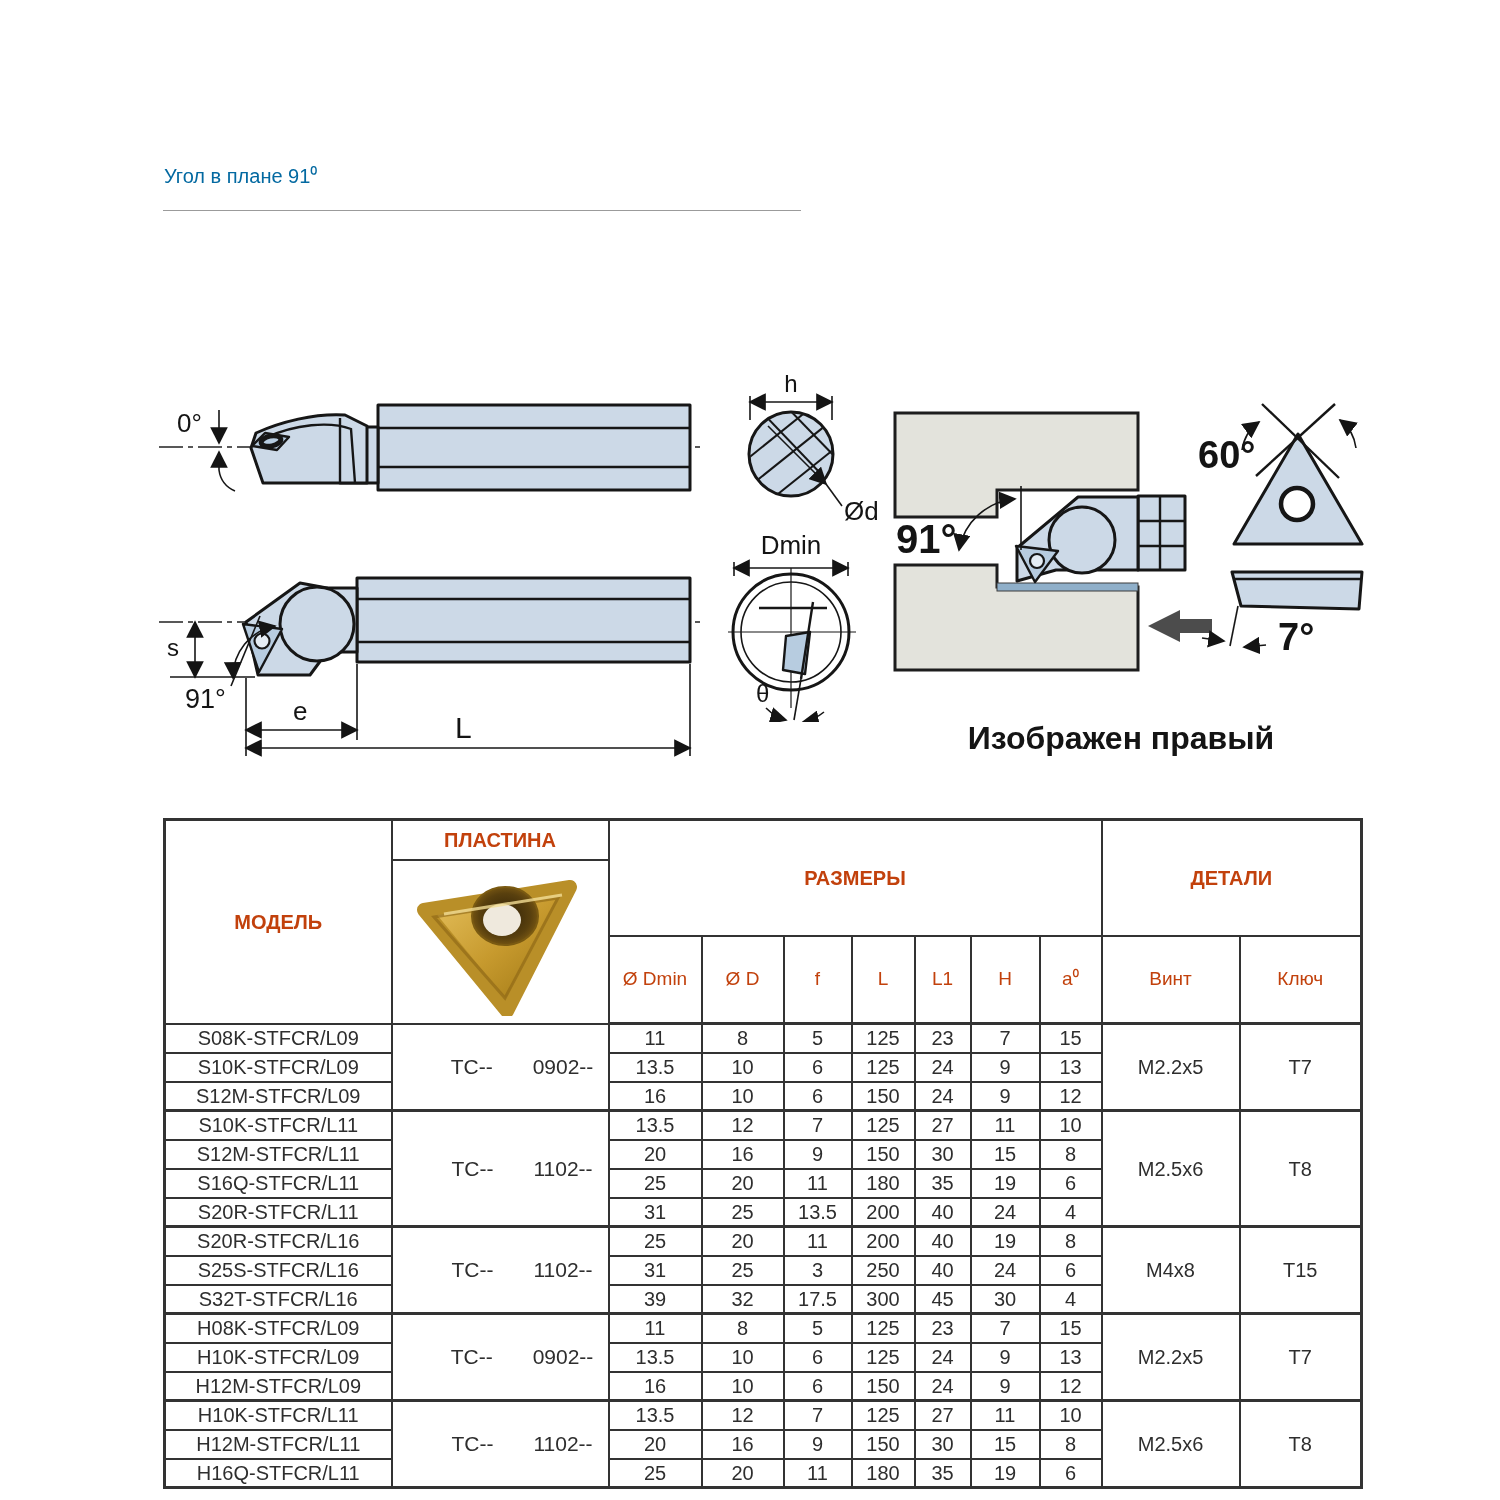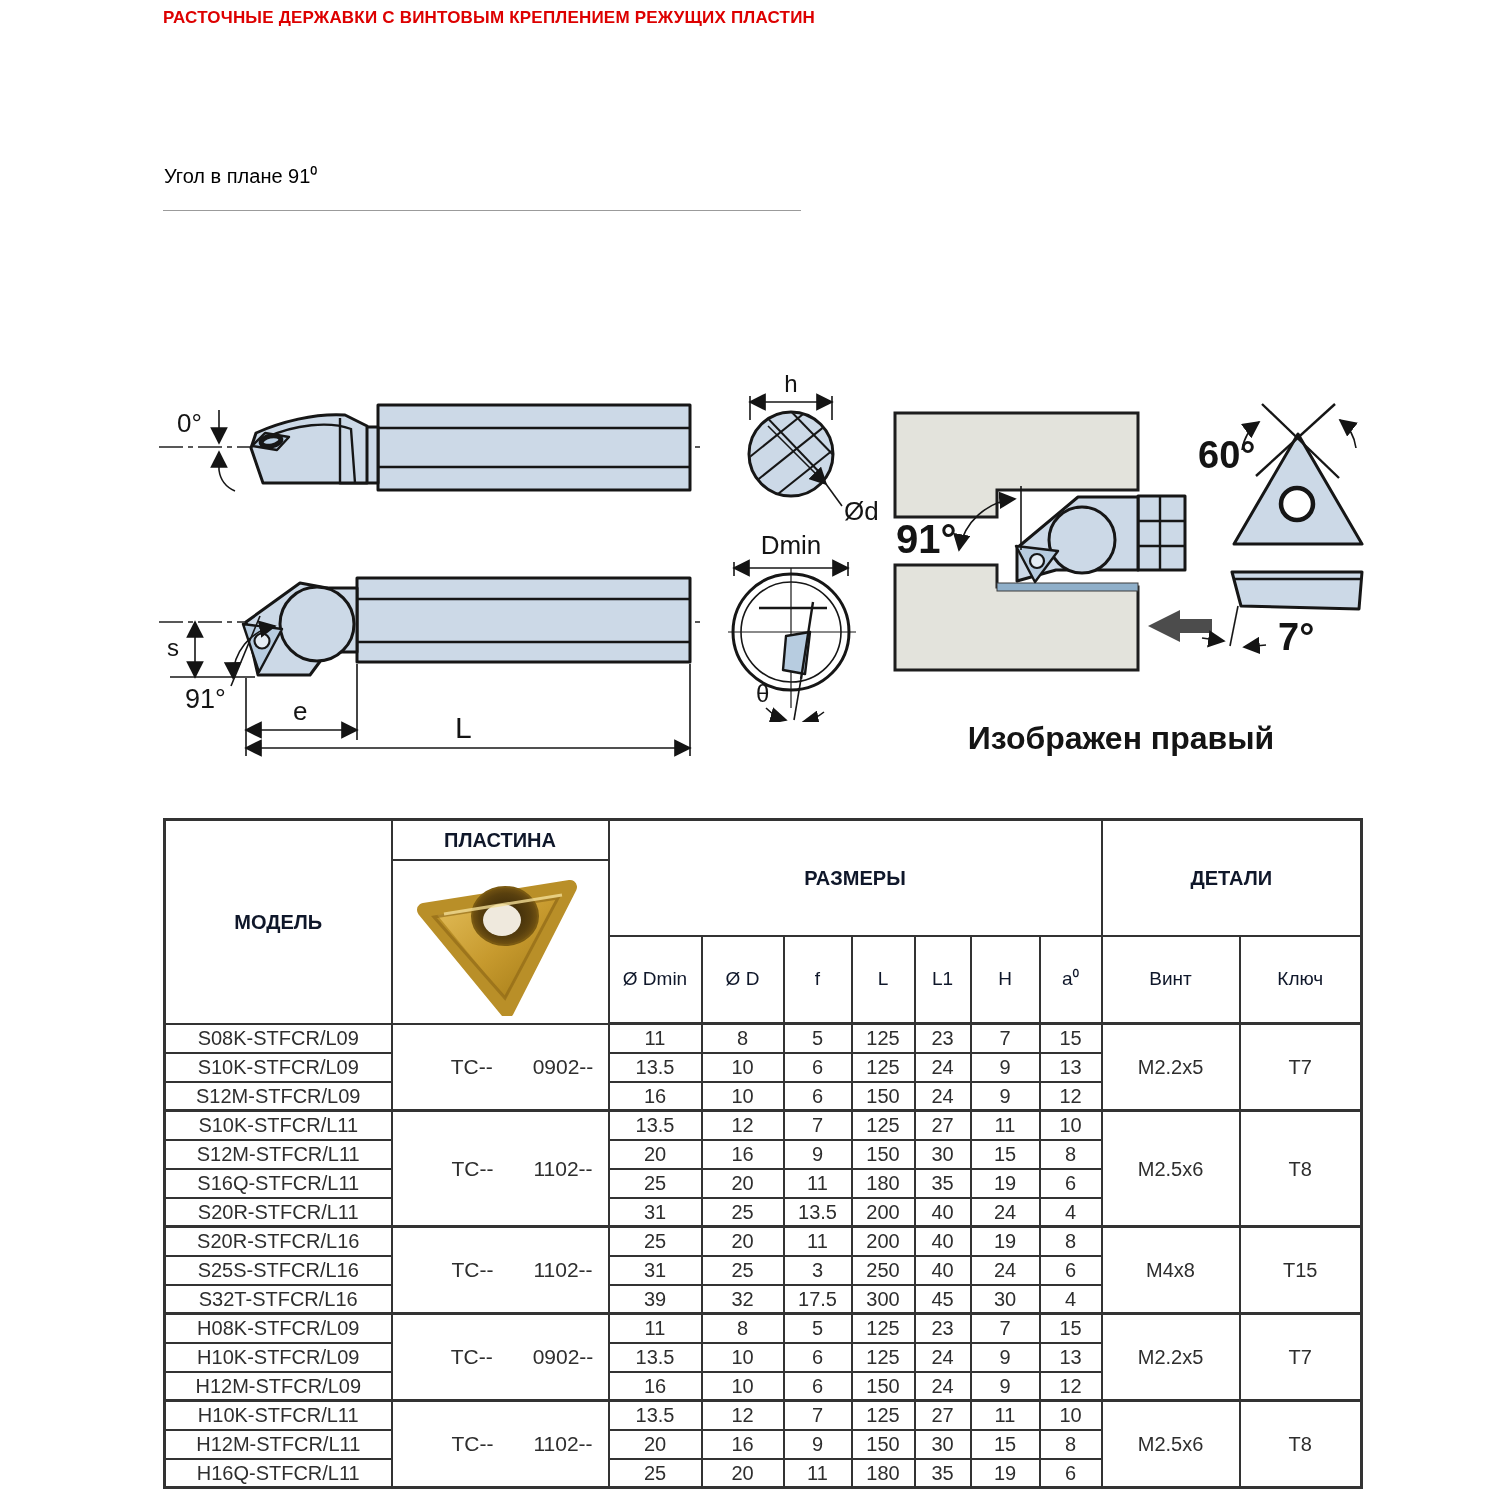--- a/index.html
+++ b/index.html
@@ -2,55 +2,54 @@
 <html><head>
 <meta charset="utf-8">
 <style>
   html,body { margin:0; padding:0; background:#ffffff; }
   body { font-family:"Liberation Sans", sans-serif; }
   .page { position:relative; width:1500px; height:1500px; background:#fff; overflow:hidden; }
 
   .abs { position:absolute; }
   .kicker { left:163px; top:8px; font-size:17px; font-weight:bold; color:#dd0000; letter-spacing:.2px; }
   .title  { left:157px; top:36px; font-size:63px; font-weight:800; color:#3a3a3a; letter-spacing:1px; }
-  .subtitle { left:164px; top:162px; font-size:20px; color:#000000; }
+  .subtitle { left:164px; top:162px; font-size:20px; color:#0369a1; }
   .divider { left:163px; top:210px; width:638px; height:1px; background:#9b9b9b; }
   .descr { left:163px; top:231px; font-size:20px; color:#1f1f1f; }
 
   
   svg text { font-family:"Liberation Sans", sans-serif; fill:#141414; }
   .cl   { stroke:#222; stroke-width:1.7; stroke-dasharray:24 5 5 5; fill:none; }
   .ln2  { stroke:#161616; stroke-width:2.4; fill:none; }
   .dim  { stroke:#161616; stroke-width:1.6; fill:none; }
   .thin { stroke:#161616; stroke-width:1.2; fill:none; }
   .tool  { fill:#ccd9e7; stroke:#161616; stroke-width:3; stroke-linejoin:round; }
   .tool2 { fill:#b7cce0; stroke:#161616; stroke-width:2.4; stroke-linejoin:round; }
   .work  { fill:#e3e3dc; stroke:#1d1d1d; stroke-width:3; }
   .hatch line { stroke:#161616; stroke-width:2; }
 
   
   table.spec { position:absolute; left:163px; top:818px; width:1197px;
     border-collapse:collapse; table-layout:fixed; border:3px solid #333;
     font-size:20px; color:#2e2e2e; }
   table.spec th, table.spec td { border:2px solid #333; text-align:center;
     vertical-align:middle; padding:0; line-height:1.1; overflow:hidden; }
-  table.spec th { font-weight:bold; font-size:20px; color:#0f172a; }
+  table.spec th { font-weight:bold; font-size:20px; color:#c2410c; }
   tr.hr1 { height:40px; } tr.hr2 { height:76px; } tr.hr3 { height:88px; }
   tr.hr3 th { font-weight:normal; font-size:19px; border-bottom-width:3px; }
   tr.dr { height:29px; }
   tr.gs > td { border-top-width:3px; }
   td.plate-cell { font-size:21px; }
   td.plate-cell .pl { display:flex; justify-content:center; gap:40px;margin-left:44px; }
 </style>
 </head>
 <body>
 
 <div class="page">
 
-  <div class="abs kicker">РАСТОЧНЫЕ ДЕРЖАВКИ С ВИНТОВЫМ КРЕПЛЕНИЕМ РЕЖУЩИХ ПЛАСТИН</div>
   <div class="abs subtitle">Угол в плане 91⁰</div>
   <div class="abs divider"></div>
 
   <svg class="abs" style="left:155px;top:390px" width="560" height="118" viewBox="0 0 560 118">
     <defs>
       <marker id="a1" viewBox="0 0 10 10" refX="9" refY="5" markerWidth="11" markerHeight="11" orient="auto-start-reverse">
         <path d="M0,0 L10,5 L0,10 z" fill="#141414"></path>
       </marker>
     </defs>
     <line class="cl" x1="4" y1="57" x2="548" y2="57"></line>

